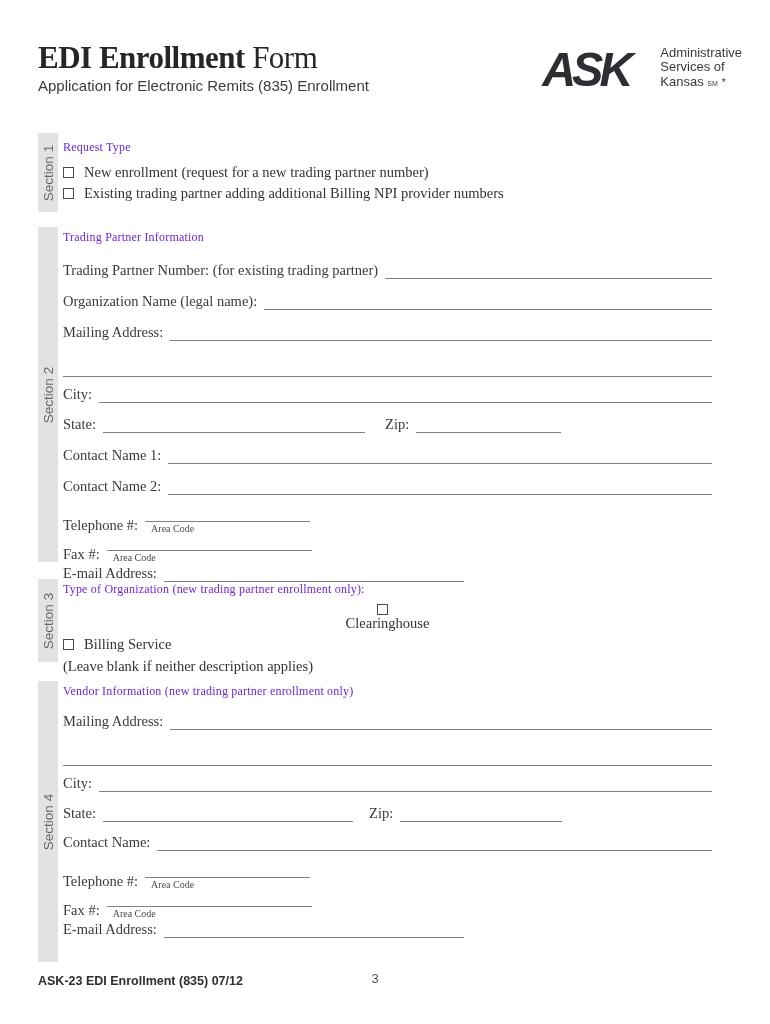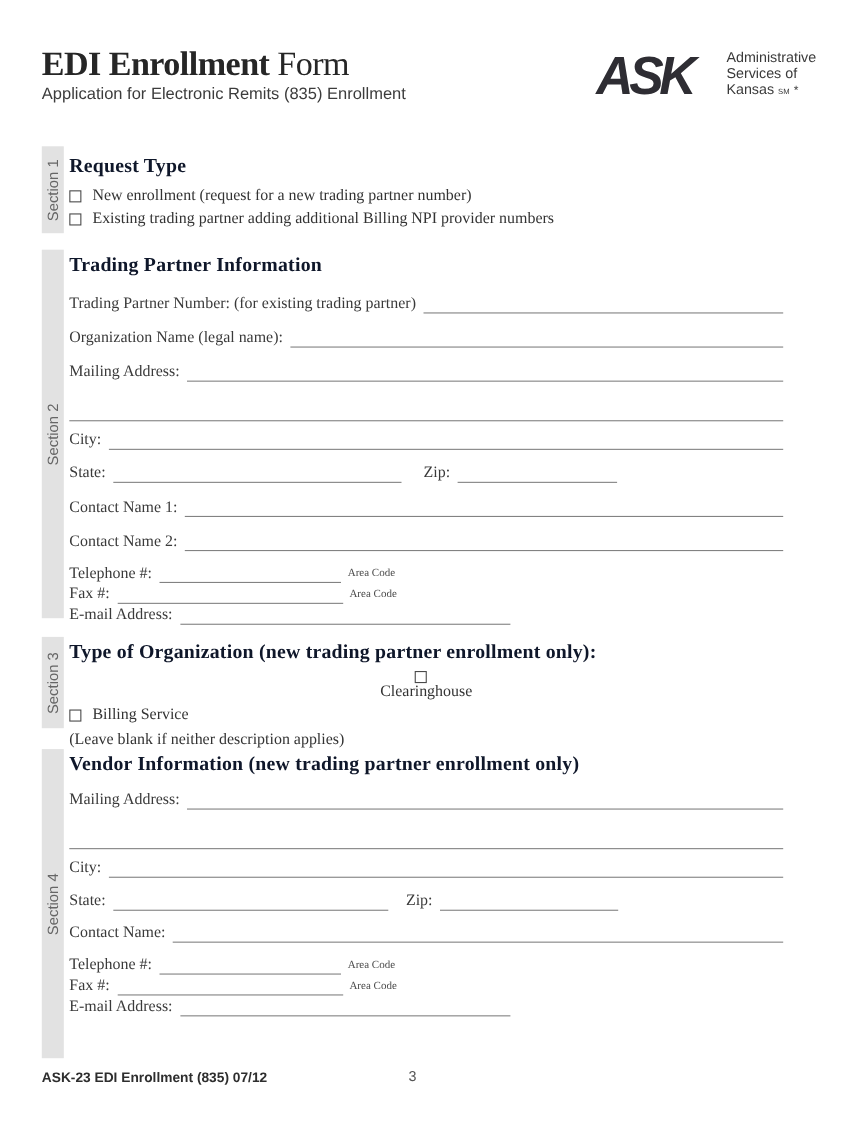--- a/index.html
+++ b/index.html
@@ -25,33 +25,33 @@
   .logo-ast { font-size:11px; }
 
   
   .sec { position:absolute; left:38px; right:58px; display:flex; align-items:stretch; }
   .strip { width:20px; background:#e2e2e2; position:relative; flex:0 0 20px; }
   .strip span {
     position:absolute; left:50%; top:50%; transform:translate(-50%,-50%) rotate(-90deg);
     white-space:nowrap; font-family:"Liberation Sans", sans-serif; font-size:13.5px; color:#666;
   }
   .sec-body { flex:1; padding-left:5px; }
-  .sec h2 { font-size:18px; font-weight:700; color:#0f172a; letter-spacing:0.2px; }
+  .sec h2 { font-size:12px; font-weight:400; color:#6d28d9; letter-spacing:0.2px; }
 
   
   .cb-row { display:flex; align-items:center; font-size:14.5px; color:#333; margin-top:6px; }
   .cb { width:11px; height:11px; border:1.3px solid #4a4a4a; background:#fff; margin-right:10px; flex:0 0 11px; }
   .note { font-size:14.5px; color:#333; margin-top:5px; }
 
   
   .f-row { display:flex; align-items:flex-end; font-size:14.5px; color:#3a3a3a; }
   .f-label { white-space:nowrap; padding-right:7px; flex:0 0 auto; }
   .f-line { border-bottom:1px solid #828282; height:15px; display:inline-block; }
   .fill { flex:1 1 auto; }
-  .f-stack { display:inline-flex; flex-direction:row; }
+  .f-stack { display:inline-flex; flex-direction:column; }
   .f-sub { font-size:10px; color:#4a4a4a; padding-left:6px; padding-top:1px; line-height:11px; }
   .zip-label { padding-left:20px; }
 
   
   .footer { position:absolute; top:971px; left:38px; right:58px; font-family:"Liberation Sans", sans-serif; }
   .footer-id { font-size:12.5px; font-weight:700; color:#2e2e2e; }
   .footer-page { position:absolute; top:0; left:0; width:100%; text-align:center; font-size:13px; color:#555; }
 </style>
 </head>
 <body>

